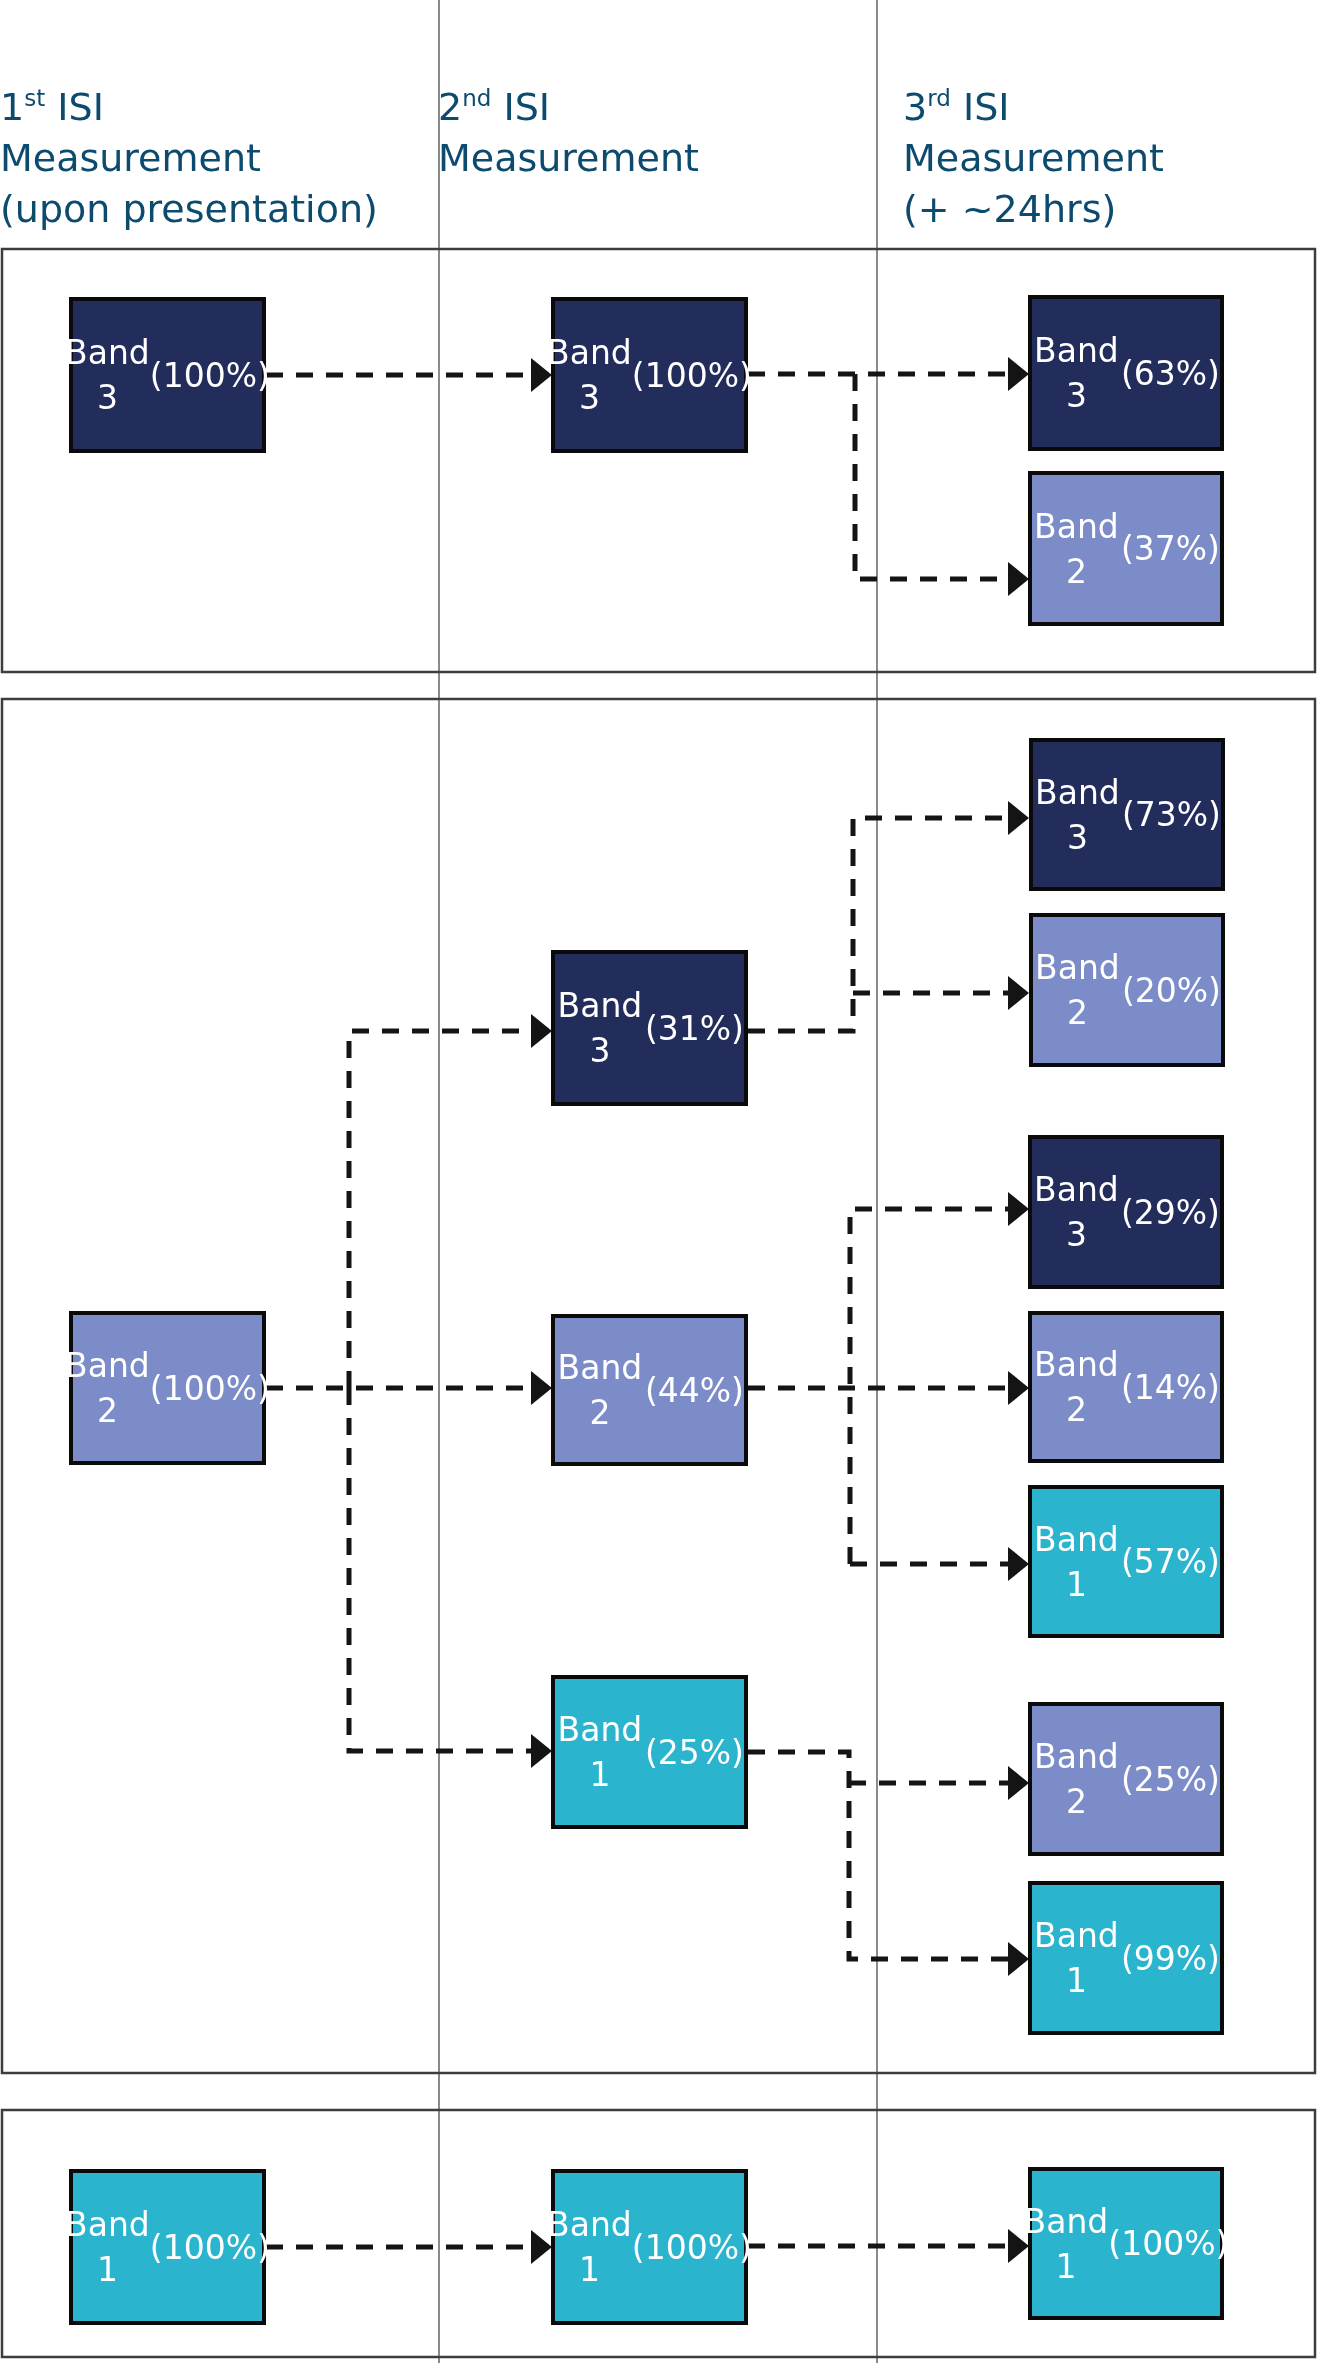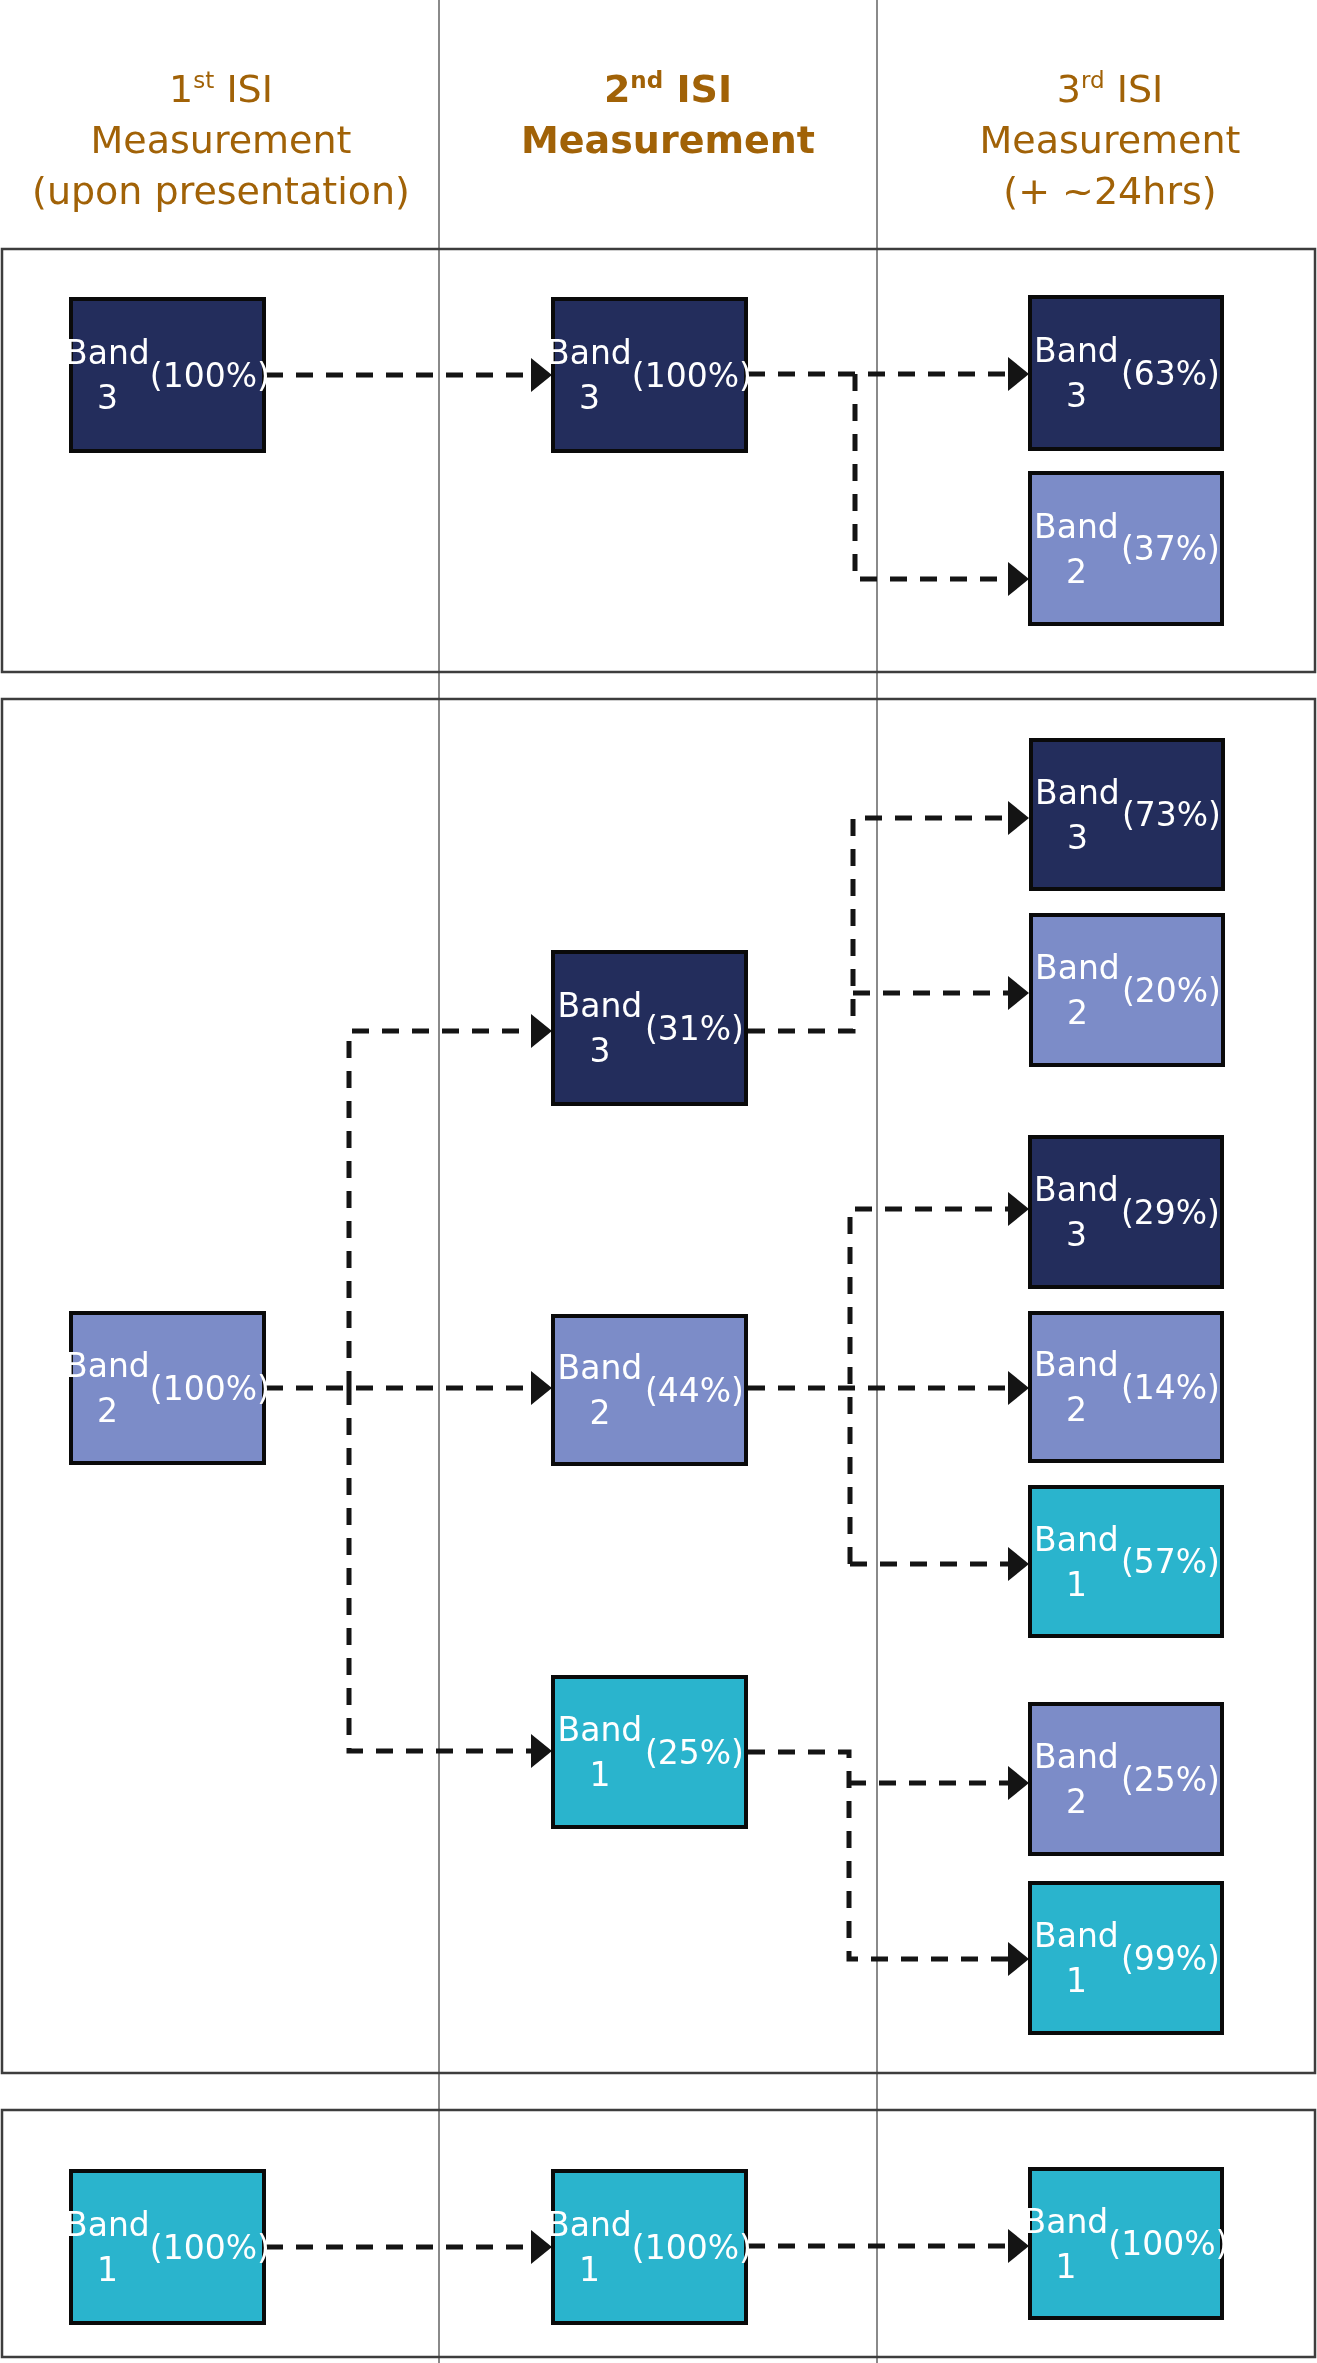--- a/index.html
+++ b/index.html
@@ -7,30 +7,29 @@
     position: relative;
     width: 1317px;
     height: 2363px;
     background: #ffffff;
     font-family: "DejaVu Sans", "Liberation Sans", sans-serif;
     overflow: hidden;
   }
   #wires { position: absolute; left: 0; top: 0; }
   .col-header {
     position: absolute;
-    top: 55px;
-    color: #a16207;
+    top: 73px;
+    color: #0c4a6e;
     font-size: 38px;
     line-height: 51px;
-    text-align: center;
     white-space: nowrap;
   }
   .col-header sup { font-size: 23px; }
   #header-1 { left: 0;     width: 442px; }
-  #header-2 { left: 438px; width: 460px; font-weight: bold; }
+  #header-2 { left: 438px; width: 460px; }
   #header-3 { left: 903px; width: 414px; }
   .band-box {
     position: absolute;
     box-sizing: border-box;
     border: 4px solid #0a0a0a;
     display: flex;
     flex-direction: row;
     align-items: center;
     justify-content: center;
     color: #ffffff;

